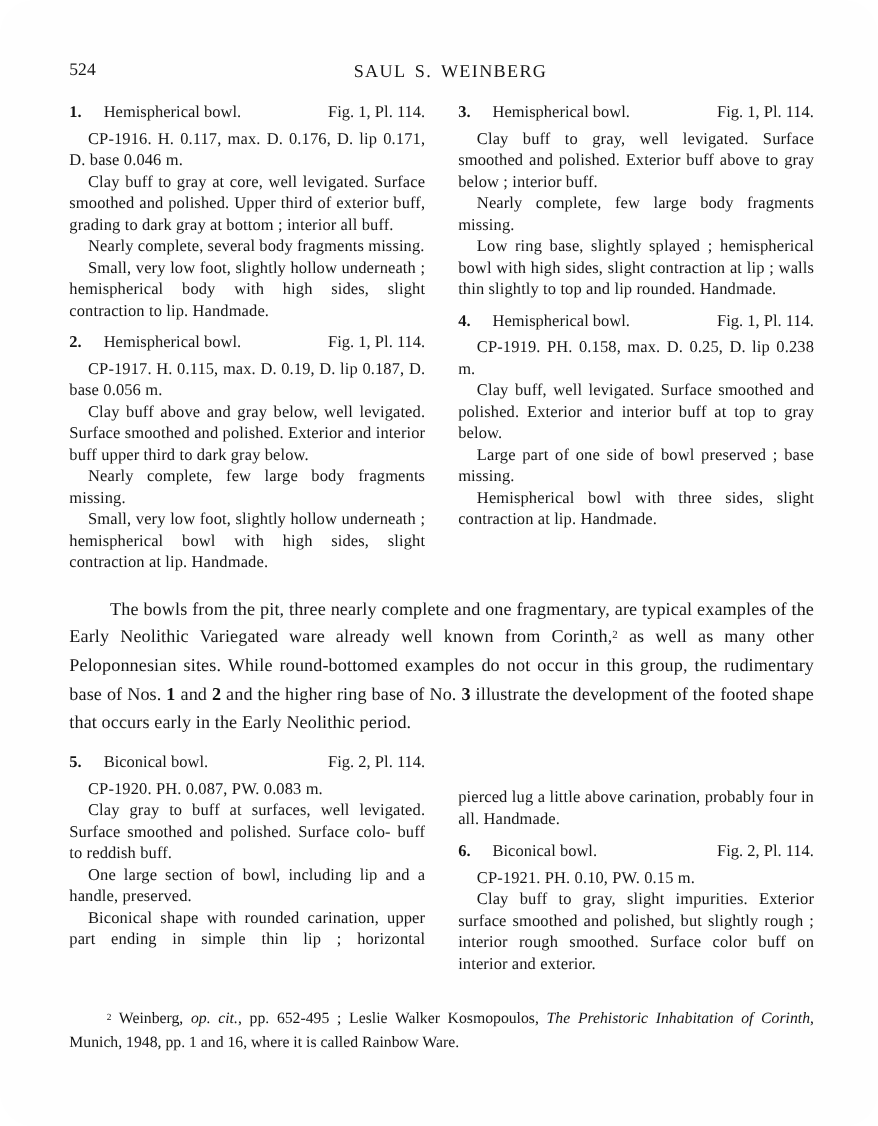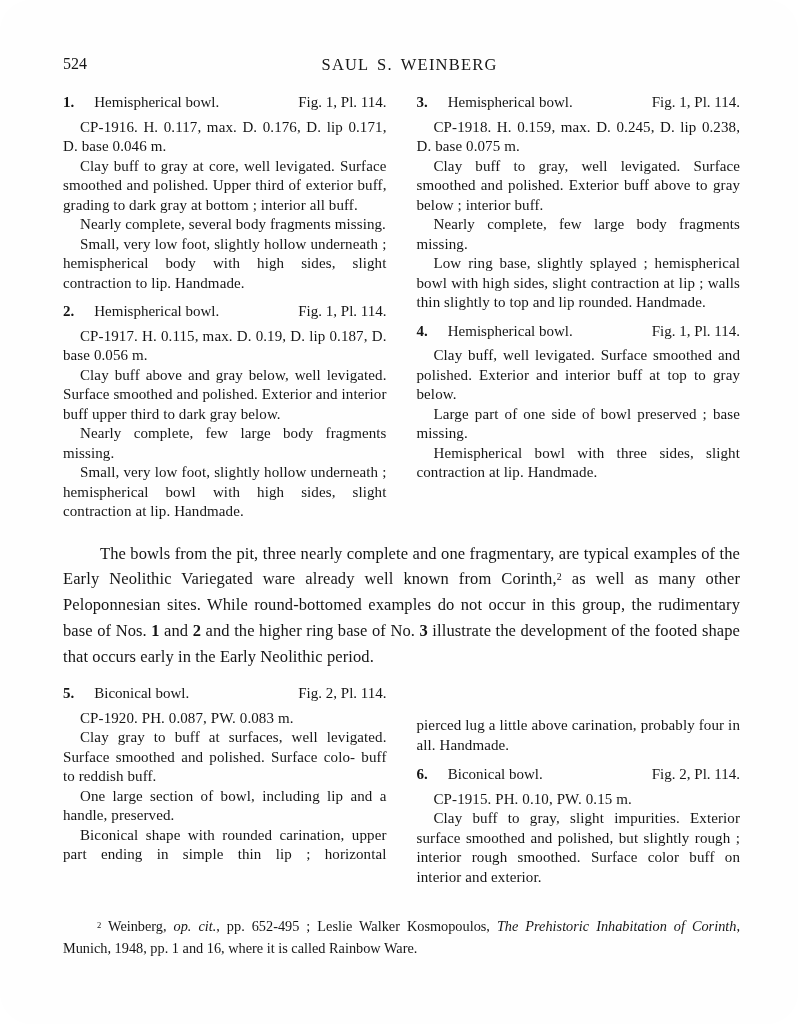--- a/index.html
+++ b/index.html
@@ -141,32 +141,32 @@
 
     </div>
     <div class="col">
 
       <div class="entry">
         <div class="ehead">
           <span class="enum">3.</span>
           <span class="etitle">Hemispherical bowl.</span>
           <span class="efig">Fig. 1, Pl. 114.</span>
         </div>
-        <p>CP-1918.  H. 0.159, max. D. 0.245, D. lip 0.238, D. base 0.075 m.</p>
         <p>Clay buff to gray, well levigated.  Surface smoothed and polished.  Exterior buff above to gray below ; interior buff.</p>
         <p>Nearly complete, few large body fragments missing.</p>
         <p>Low ring base, slightly splayed ; hemispherical bowl with high sides, slight contraction at lip ; walls thin slightly to top and lip rounded.  Handmade.</p>
       </div>
 
       <div class="entry">
         <div class="ehead">
           <span class="enum">4.</span>
           <span class="etitle">Hemispherical bowl.</span>
           <span class="efig">Fig. 1, Pl. 114.</span>
         </div>
+        <p>CP-1919.  PH. 0.158, max. D. 0.25, D. lip 0.238 m.</p>
         <p>Clay buff, well levigated.  Surface smoothed and polished.  Exterior and interior buff at top to gray below.</p>
         <p>Large part of one side of bowl preserved ; base missing.</p>
         <p>Hemispherical bowl with three sides, slight contraction at lip.  Handmade.</p>
       </div>
 
     </div>
   </div>
 
   <p class="lede"><span>The bowls from the pit, three nearly complete and one fragmentary, are typical examples of the Early Neolithic Variegated ware already well known from Corinth,</span><span class="sup">2</span><span> as well as many other Peloponnesian sites.  While round-bottomed examples do not occur in this group, the rudimentary base of Nos. </span><span class="b">1</span><span> and </span><span class="b">2</span><span> and the higher ring base of No. </span><span class="b">3</span><span> illustrate the development of the footed shape that occurs early in the Early Neolithic period.</span></p>
 
@@ -189,21 +189,21 @@
     <div class="col">
 
       <p class="contp">pierced lug a little above carination, probably four in all.  Handmade.</p>
 
       <div class="entry">
         <div class="ehead">
           <span class="enum">6.</span>
           <span class="etitle">Biconical bowl.</span>
           <span class="efig">Fig. 2, Pl. 114.</span>
         </div>
-        <p>CP-1915.  PH. 0.10, PW. 0.15 m.</p>
+        <p>CP-1921.  PH. 0.10, PW. 0.15 m.</p>
         <p>Clay buff to gray, slight impurities.  Exterior surface smoothed and polished, but slightly rough ; interior rough smoothed.  Surface color buff on interior and exterior.</p>
       </div>
 
     </div>
   </div>
 
   <p class="footnote"><span class="sup">2</span><span> Weinberg, </span><span class="i">op. cit.</span><span>, pp. 652-495 ; Leslie Walker Kosmopoulos, </span><span class="i">The Prehistoric Inhabitation of Corinth</span><span>, Munich, 1948, pp. 1 and 16, where it is called Rainbow Ware.</span></p>
 
 </div>
 

